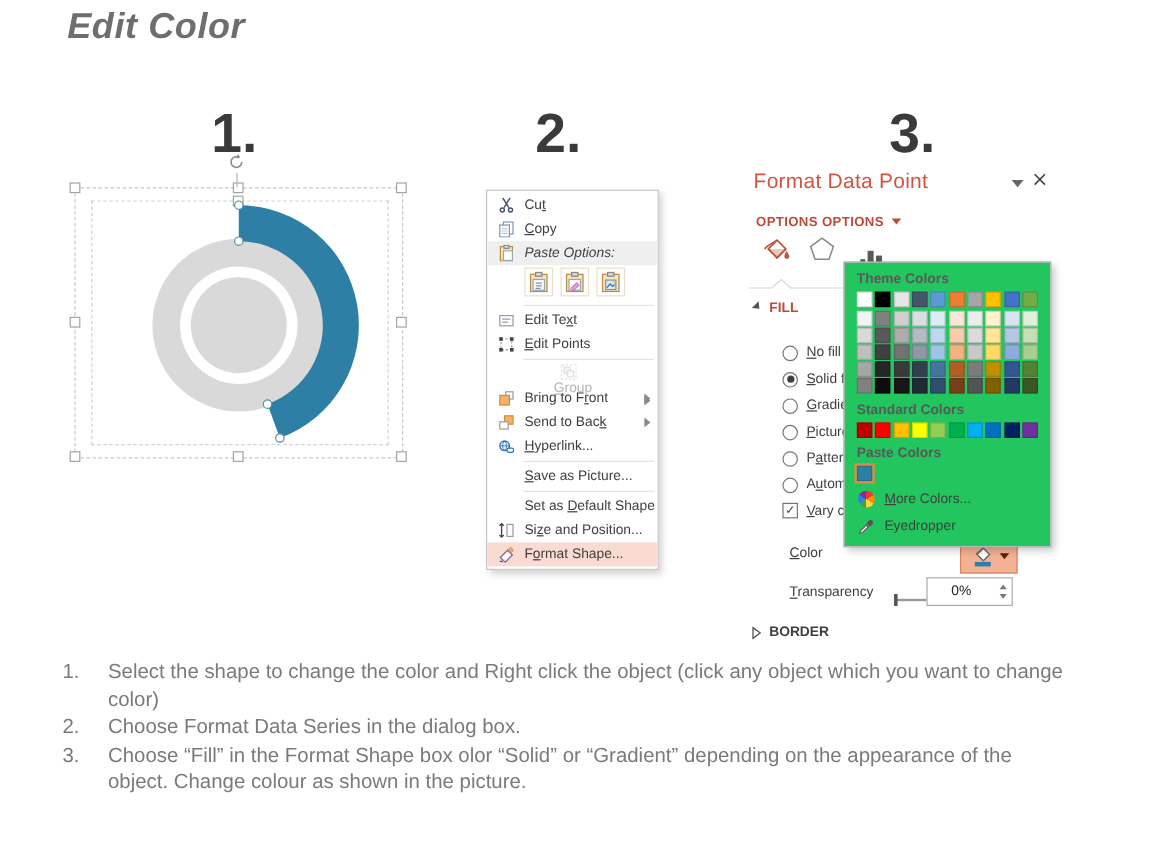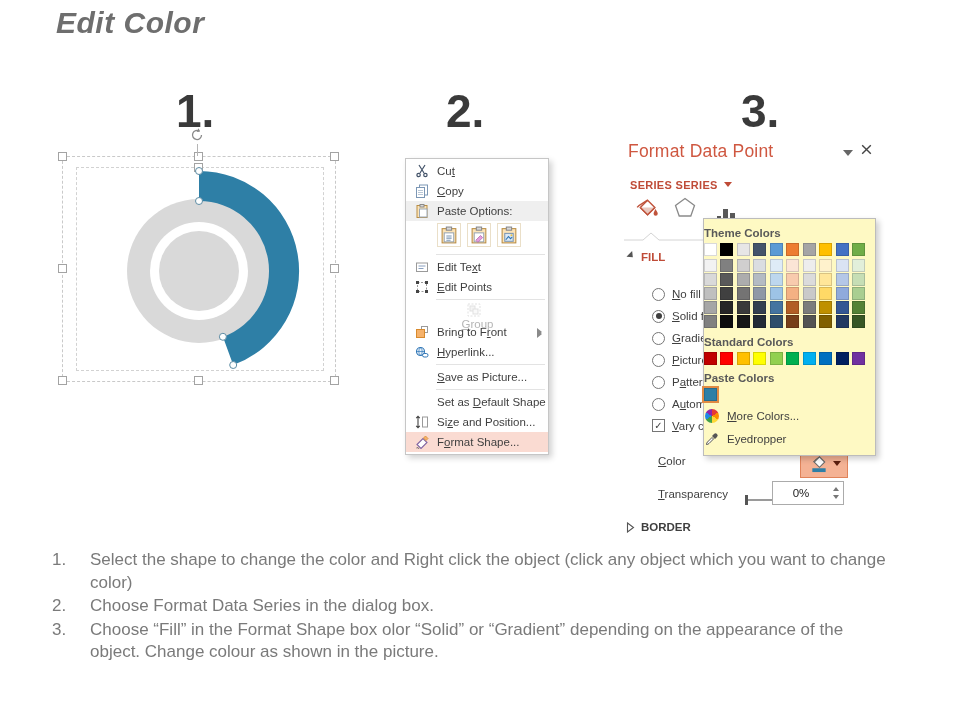--- a/index.html
+++ b/index.html
@@ -24,21 +24,21 @@
 
   
   .ctx-menu{position:absolute;left:405px;top:158px;width:142px;background:#fff;
             border:1px solid var(--border-gray);box-shadow:3px 3px 6px rgba(0,0,0,.18);
             padding:2px 0;font-size:11.5px;}
   .mi{height:20px;display:flex;align-items:center;padding:0 6px 0 7px;color:var(--text-dark);white-space:nowrap;}
   .mi .ic{width:17px;height:16px;margin-right:7px;flex:none;display:flex;align-items:center;justify-content:center;}
   .mi .ic svg{width:14px;height:14px;}
   .mi.disabled{color:#b5b5b5;flex-direction:column;} .mi.disabled .ic{opacity:.45;}
   .mi.hl{background:var(--menu-highlight);}
-  .mi.label-row{background:#efefef;}
+  .mi.label-row{background:#efefef;font-style:italic;}
   .mi .sub-arrow{margin-left:auto;width:0;height:0;border:4px solid transparent;
                  border-left:5px solid #8a8a8a;border-right:none;}
   .sep{height:1px;background:#e3e3e3;margin:2px 3px 2px 30px;}
   .paste-row{display:flex;gap:6px;padding:2px 6px 5px 31px;}
   .paste-btn{width:22px;height:22px;display:flex;align-items:center;justify-content:center;border:1px solid #eadfc8;}
   .paste-btn svg{width:19px;height:19px;}
 
   
   .fmt-panel{position:absolute;left:618px;top:133px;width:262px;height:418px;}
   .fmt-title{position:absolute;left:10px;top:8px;font-size:17.5px;color:var(--accent);letter-spacing:.2px;}
@@ -73,23 +73,23 @@
   .slider .thumb{position:absolute;left:0;top:0;width:2.5px;height:10px;background:#555;}
   .spinbox{position:absolute;left:154px;top:348px;width:70px;height:22px;border:1px solid #ababab;background:#fff;
            display:flex;align-items:center;}
   .spin-val{flex:1;text-align:center;font-size:11.5px;color:#222;}
   .spin-arrows{width:14px;height:100%;display:flex;flex-direction:column;align-items:center;justify-content:space-around;}
   .tri-up{width:0;height:0;border:3.5px solid transparent;border-bottom:4.5px solid #777;}
   .tri-dn{width:0;height:0;border:3.5px solid transparent;border-top:4.5px solid #777;}
   u{text-decoration:underline;}
 
   
-  .flyout{position:absolute;left:703px;top:218px;width:173px;background:#fef9c3;
+  .flyout{position:absolute;left:703px;top:218px;width:173px;background:#22c55e;
           border:1px solid #bcbcbc;box-shadow:3px 3px 6px rgba(0,0,0,.2);
-          padding:6px 10px 8px 0;box-sizing:border-box;font-size:11.5px;}
+          padding:6px 10px 8px 10px;box-sizing:border-box;font-size:11.5px;}
   .fly-label{font-weight:bold;color:#595959;margin:2px 0 4px 0;}
   .sw-row{display:flex;justify-content:space-between;}
   .sw{width:13px;height:13px;box-sizing:border-box;border:1px solid rgba(0,0,0,.15);}
   .var-grid{display:flex;justify-content:space-between;margin-top:3px;}
   .var-col{display:flex;flex-direction:column;gap:1px;}
   .var-col .sw{height:13px;}
   .std-label{margin-top:8px;} .rec-label{margin-top:7px;}
   .rec-row{display:flex;margin-top:2px;}
   .sw.sel-sw{outline:2px solid #e08b44;}
   .fly-item{display:flex;align-items:center;gap:8px;margin-top:7px;color:var(--text-dark);height:16px;padding-left:1px;}
@@ -243,20 +243,30 @@
             <rect x="6.5" y="1.5" width="6" height="6" fill="#fff" stroke="#9a9a9a"></rect>
             <rect x="1.5" y="4.5" width="8" height="8" fill="#f6b26b" stroke="#d88a2d"></rect>
           </svg>
         </span>
         <span>Bring to F<u>r</u>ont</span>
         <span class="sub-arrow"></span>
       </div>
       <div class="mi">
         <span class="ic">
           <svg viewBox="0 0 14 14">
+            <rect x="5.5" y="1.5" width="7" height="7" fill="#f6b26b" stroke="#d88a2d"></rect>
+            <rect x="1.5" y="6.5" width="7" height="6" fill="#fff" stroke="#9a9a9a"></rect>
+          </svg>
+        </span>
+        <span>Send to Bac<u>k</u></span>
+        <span class="sub-arrow"></span>
+      </div>
+      <div class="mi">
+        <span class="ic">
+          <svg viewBox="0 0 14 14">
             <circle cx="5.5" cy="6.5" r="4" fill="#eaf2fa" stroke="#2e75b6" stroke-width="1.1"></circle>
             <path d="M1.5 6.5h8M5.5 2.5a5.5 5.5 0 0 1 0 8M5.5 2.5a5.5 5.5 0 0 0 0 8" fill="none" stroke="#2e75b6" stroke-width=".7"></path>
             <rect x="7.5" y="8.5" width="5.5" height="3.5" rx="1.7" fill="#fff" stroke="#2e75b6"></rect>
           </svg>
         </span>
         <span><u>H</u>yperlink...</span>
       </div>
       <div class="sep"></div>
       <div class="mi">
         <span class="ic"></span>
@@ -288,21 +298,21 @@
       </div>
     </div>
 
   <div class="fmt-panel">
     <div class="fmt-title">Format Data Point</div>
     <div class="pane-caret"></div>
     <svg class="pane-close" viewBox="0 0 11 11">
       <path d="M1.2 1.2l8.6 8.6M9.8 1.2L1.2 9.8" stroke="#444" stroke-width="1.4"></path>
     </svg>
     <div class="series-opt">
-      <span>SERIES SERIES</span>
+      <span>OPTIONS OPTIONS</span>
       <span class="tri"></span>
     </div>
 
     <div class="tab-btn tab-fill">
       <svg width="27" height="27" viewBox="0 0 26 26">
         <path d="M8 12 L15 5 L22 12 L15 19 Z" fill="#fff" stroke="#c0543c" stroke-width="1.4"></path>
         <path d="M8 12 L15 19 L22 12" fill="#eac9c0" stroke="#c0543c" stroke-width="1.4"></path>
         <path d="M15 5 C 11 8 7 9 5 12" fill="none" stroke="#c0543c" stroke-width="1.4"></path>
         <path d="M22.5 13.5c1.4 2 2.3 3.4 2.3 4.6a2 2 0 0 1-4 0c0-1.2.9-2.6 1.7-4.6z" fill="#c0543c"></path>
       </svg>

